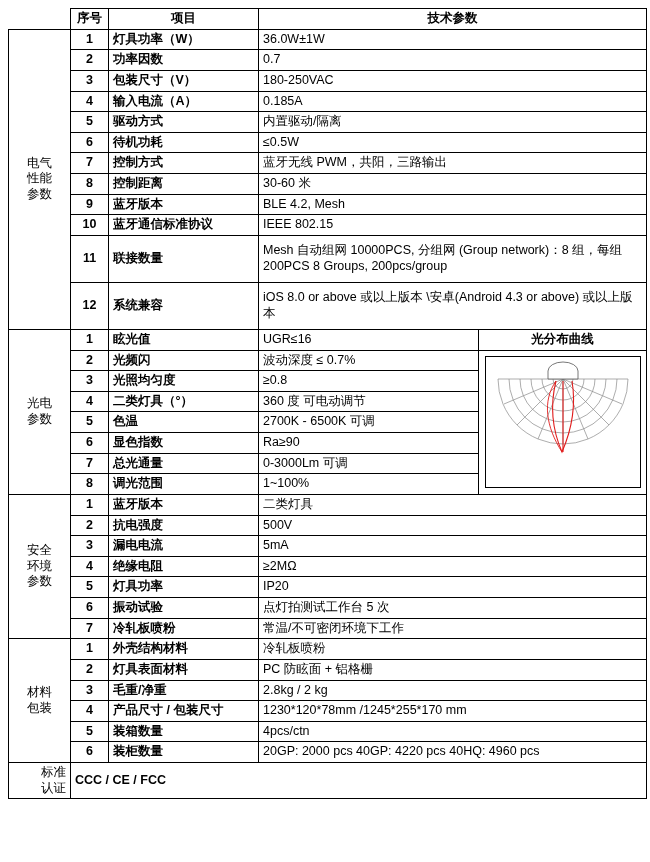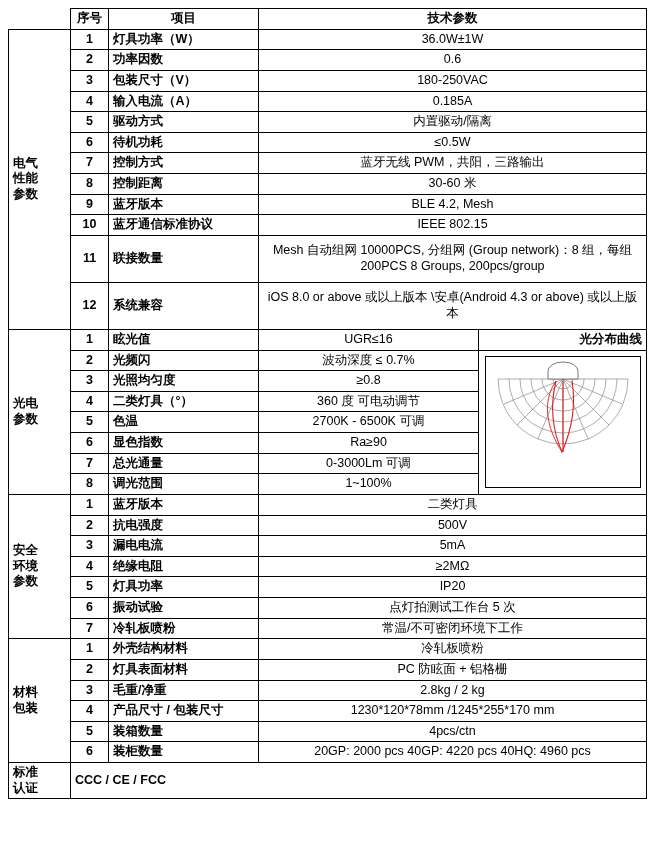--- a/index.html
+++ b/index.html
@@ -26,69 +26,69 @@
   table.spec td{
     border:1px solid #000;
     padding:2px 4px;
     font-size:12.5px;
     line-height:1.25;
     vertical-align:middle;
     word-break:break-word;
   }
   .grp{
     width:62px;
-    font-weight:bold;
+    text-align:center;
+    font-weight:normal;
     font-size:13px;
     line-height:1.55;
   }
   .no{
     width:38px;
     text-align:center;
     font-weight:bold;
     font-size:12.5px;
   }
   .item{
     width:150px;
     font-weight:bold;
     font-size:12.5px;
     padding-left:6px;
   }
   .val{
     font-size:12px;
     padding-left:6px;
     font-family:"Liberation Sans","DejaVu Sans",sans-serif;
-    text-align:center;
   }
   .hdr td{
     text-align:center;
     font-weight:bold;
     font-size:14px;
     padding:4px 2px;
   }
   .hdr .blank{border:none;}
   .curve-head{
-    text-align:right;
+    text-align:center;
     font-weight:bold;
     font-size:13px;
     width:168px;
   }
   .curve-cell{
     padding:4px;
     text-align:center;
     vertical-align:middle;
   }
   .curve-box{
     width:154px;height:130px;
     border:1px solid #000;
     margin:0 auto;
     background:#fff;
     display:block;
   }
   .cert-left{
-    text-align:left;font-weight:bold;font-size:13px;line-height:1.5;
+    text-align:right;font-weight:normal;font-size:13px;line-height:1.5;
   }
   .cert-val{
     font-size:13px;font-weight:bold;padding-left:6px;
   }
   .tall{line-height:1.45;}
 </style>
 </head>
 <body>
 
 <div id="sheet">
@@ -115,21 +115,21 @@
         <div>性能</div>
         <div>参数</div>
       </td>
       <td class="no">1</td>
       <td class="item">灯具功率（W）</td>
       <td class="val" colspan="2">36.0W±1W</td>
     </tr>
     <tr>
       <td class="no">2</td>
       <td class="item">功率因数</td>
-      <td class="val" colspan="2">0.6</td>
+      <td class="val" colspan="2">0.7</td>
     </tr>
     <tr>
       <td class="no">3</td>
       <td class="item">包装尺寸（V）</td>
       <td class="val" colspan="2">180-250VAC</td>
     </tr>
     <tr>
       <td class="no">4</td>
       <td class="item">输入电流（A）</td>
       <td class="val" colspan="2">0.185A</td>

